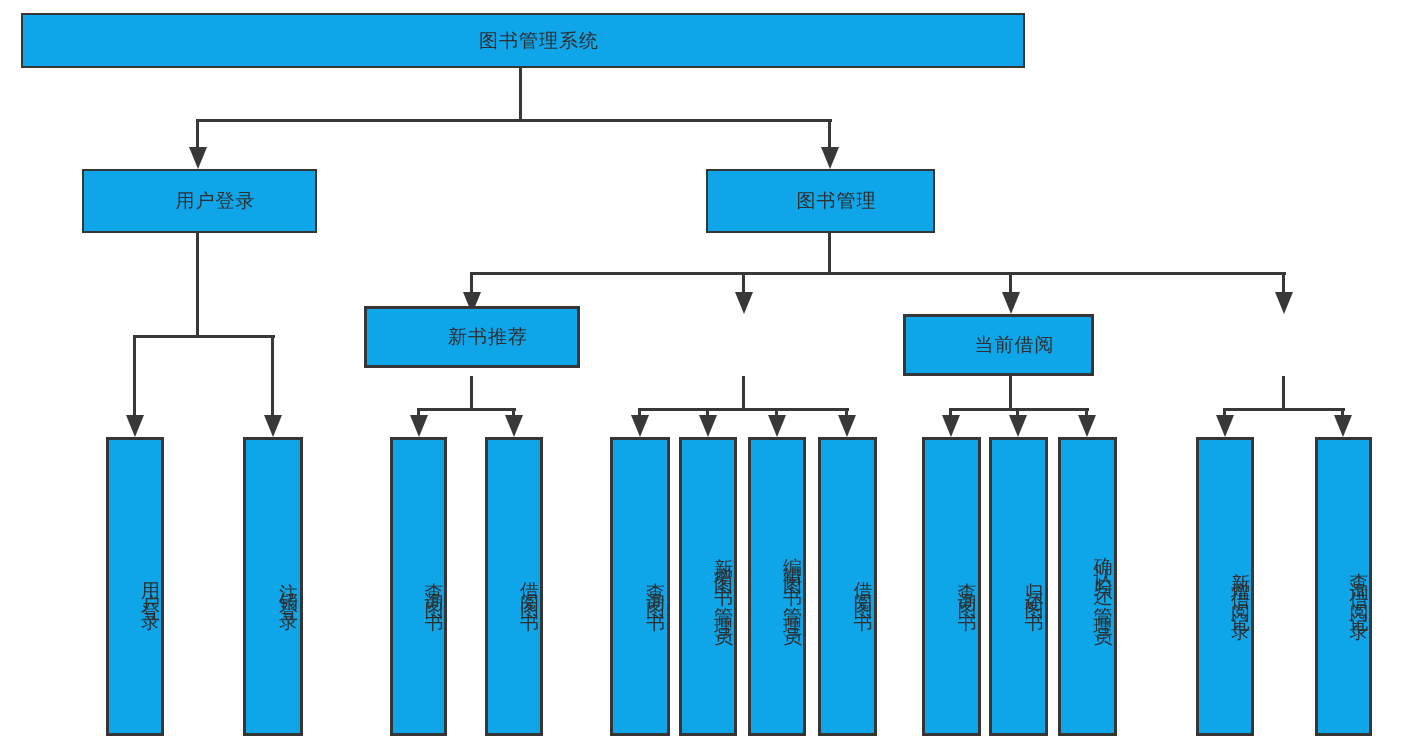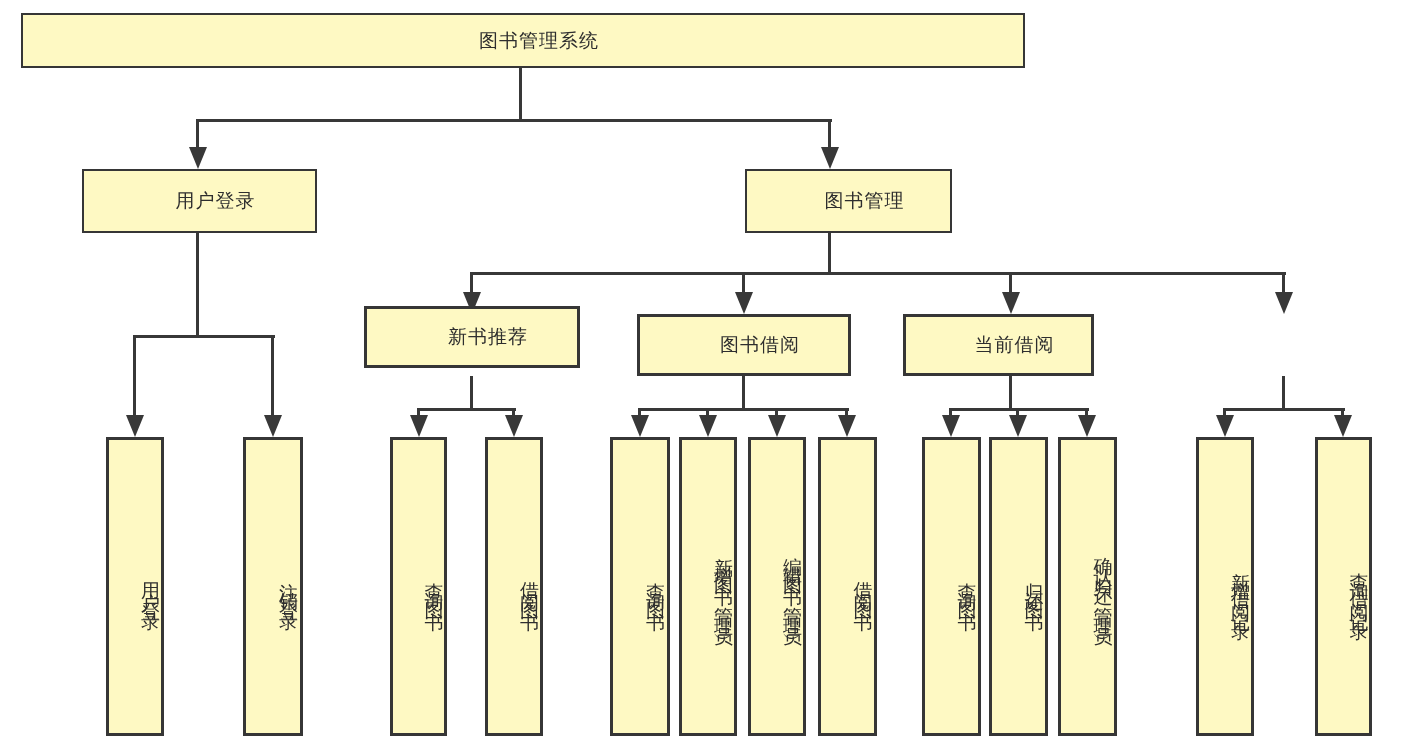--- a/index.html
+++ b/index.html
@@ -7,21 +7,21 @@
     position: relative;
     width: 1405px;
     height: 747px;
     background: #ffffff;
     font-family: "Liberation Sans", "DejaVu Sans", sans-serif;
     overflow: hidden;
   }
   .box {
     position: absolute;
     box-sizing: border-box;
-    background: #fef9c3;
+    background: #0ea5e9;
     border: 2px solid #363636;
     display: flex;
     align-items: center;
     justify-content: center;
     color: #2e2e2e;
     font-size: 19px;
     letter-spacing: 1px;
     white-space: nowrap;
     z-index: 2;
     padding-left: 32px;
@@ -70,42 +70,41 @@
   <div class="box" style="left:21px;top:13px;width:1004px;height:55px">图书管理系统</div>
 
   <div class="vline" style="left:519px;top:68px;height:52px"></div>
   <div class="hline" style="left:196px;top:119px;width:636px"></div>
   <div class="stub" style="left:196px;top:119px;height:28px"></div>
   <div class="arrow" style="left:189px;top:147px"></div>
   <div class="stub" style="left:828px;top:119px;height:28px"></div>
   <div class="arrow" style="left:821px;top:147px"></div>
 
   <div class="box" style="left:82px;top:169px;width:235px;height:64px">用户登录</div>
-  <div class="box" style="left:745px;top:169px;width:207px;height:64px">图书管理</div>
+  <div class="box" style="left:706px;top:169px;width:229px;height:64px">图书管理</div>
 
   <div class="vline" style="left:196px;top:233px;height:102px"></div>
   <div class="hline" style="left:133px;top:335px;width:142px"></div>
   <div class="stub" style="left:133px;top:335px;height:80px"></div>
   <div class="arrow" style="left:126px;top:415px"></div>
   <div class="stub" style="left:271px;top:335px;height:80px"></div>
   <div class="arrow" style="left:264px;top:415px"></div>
 
   <div class="vline" style="left:828px;top:233px;height:39px"></div>
   <div class="hline" style="left:470px;top:272px;width:816px"></div>
   <div class="stub" style="left:470px;top:272px;height:20px"></div>
   <div class="arrow" style="left:463px;top:292px"></div>
   <div class="stub" style="left:742px;top:272px;height:20px"></div>
   <div class="arrow" style="left:735px;top:292px"></div>
   <div class="stub" style="left:1009px;top:272px;height:20px"></div>
   <div class="arrow" style="left:1002px;top:292px"></div>
   <div class="stub" style="left:1282px;top:272px;height:20px"></div>
   <div class="arrow" style="left:1275px;top:292px"></div>
 
   <div class="box l3" style="left:364px;top:306px;width:216px;height:62px">新书推荐</div>
-  <div class="box l3" style="left:637px;top:314px;width:214px;height:62px">图书借阅</div>
   <div class="box l3" style="left:903px;top:314px;width:191px;height:62px">当前借阅</div>
 
   <div class="vline" style="left:470px;top:376px;height:32px"></div>
   <div class="hline" style="left:417px;top:408px;width:99px"></div>
   <div class="stub" style="left:417px;top:408px;height:9px"></div>
   <div class="arrow" style="left:410px;top:415px"></div>
   <div class="stub" style="left:512px;top:408px;height:9px"></div>
   <div class="arrow" style="left:505px;top:415px"></div>
 
   <div class="vline" style="left:742px;top:376px;height:32px"></div>

